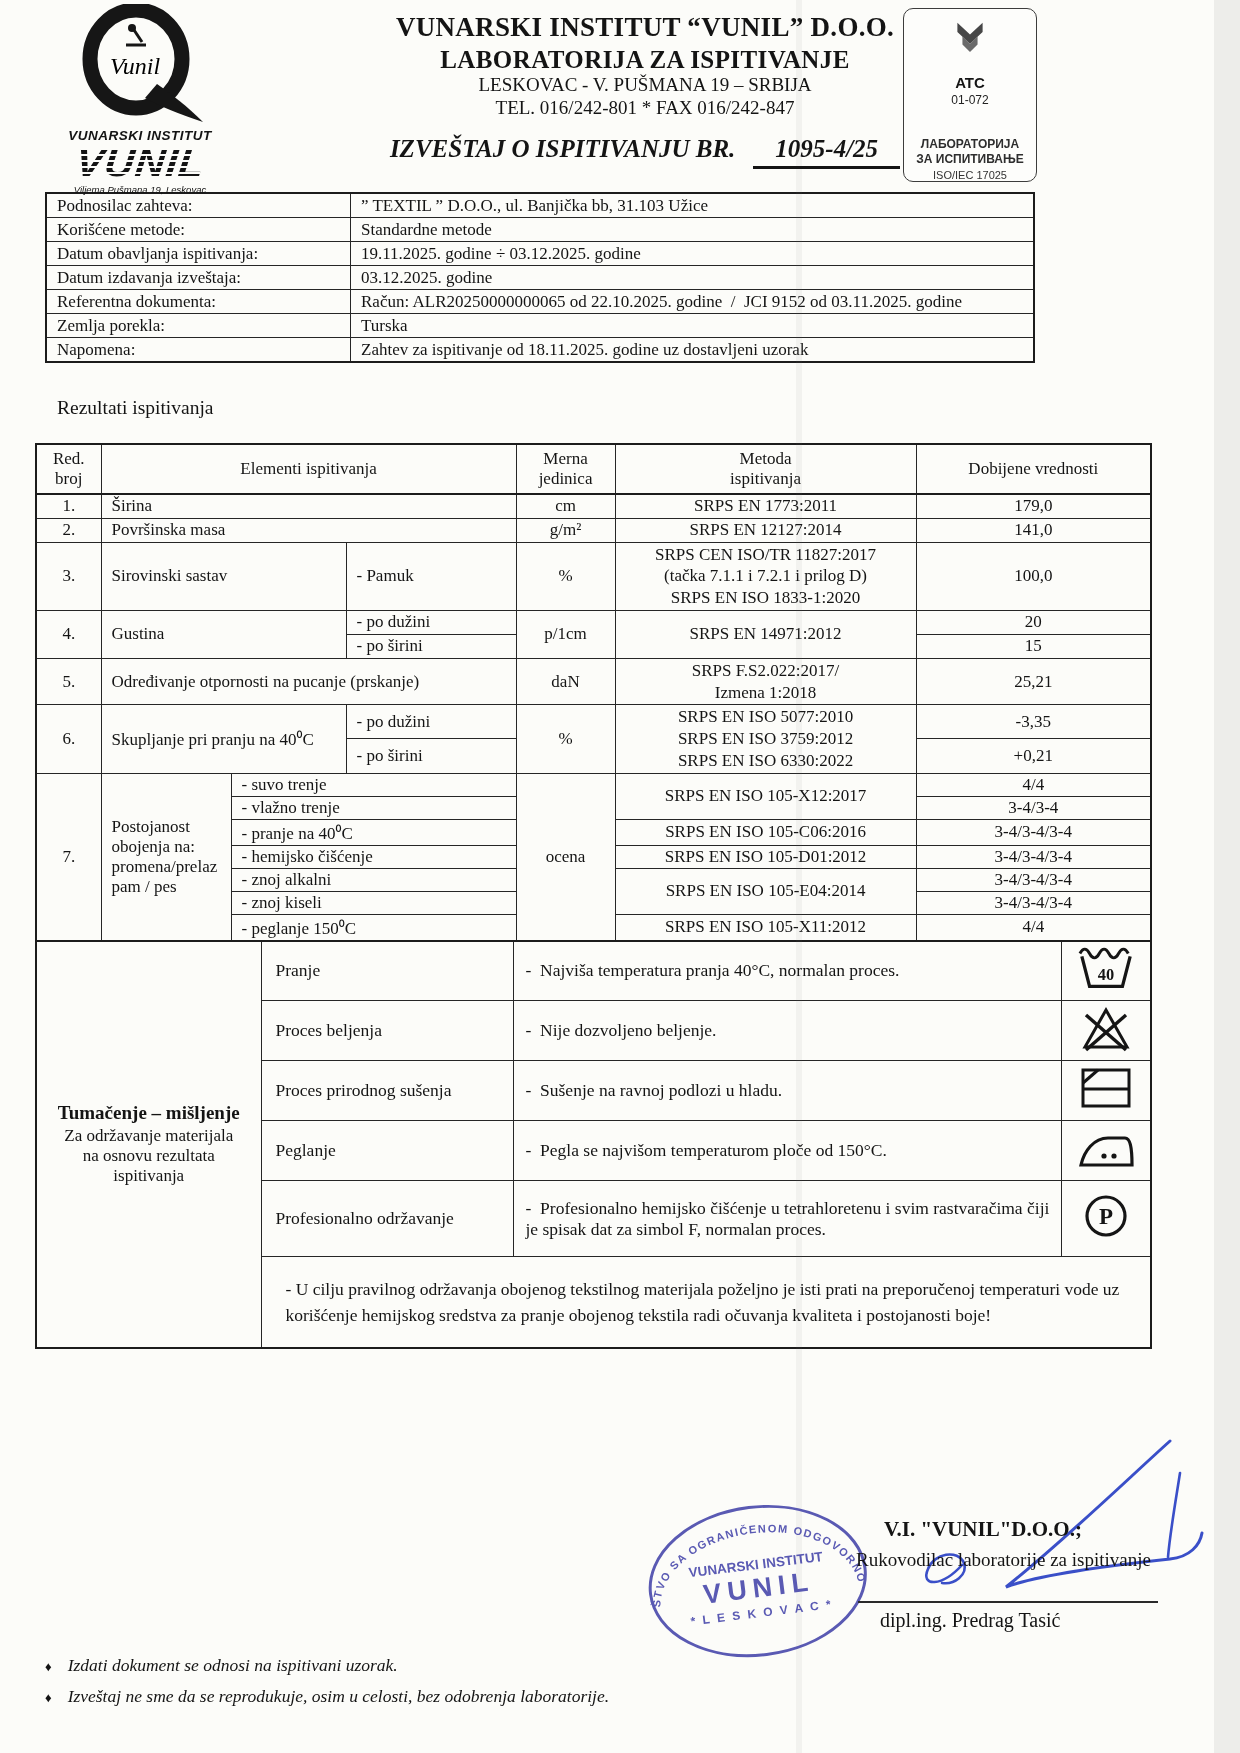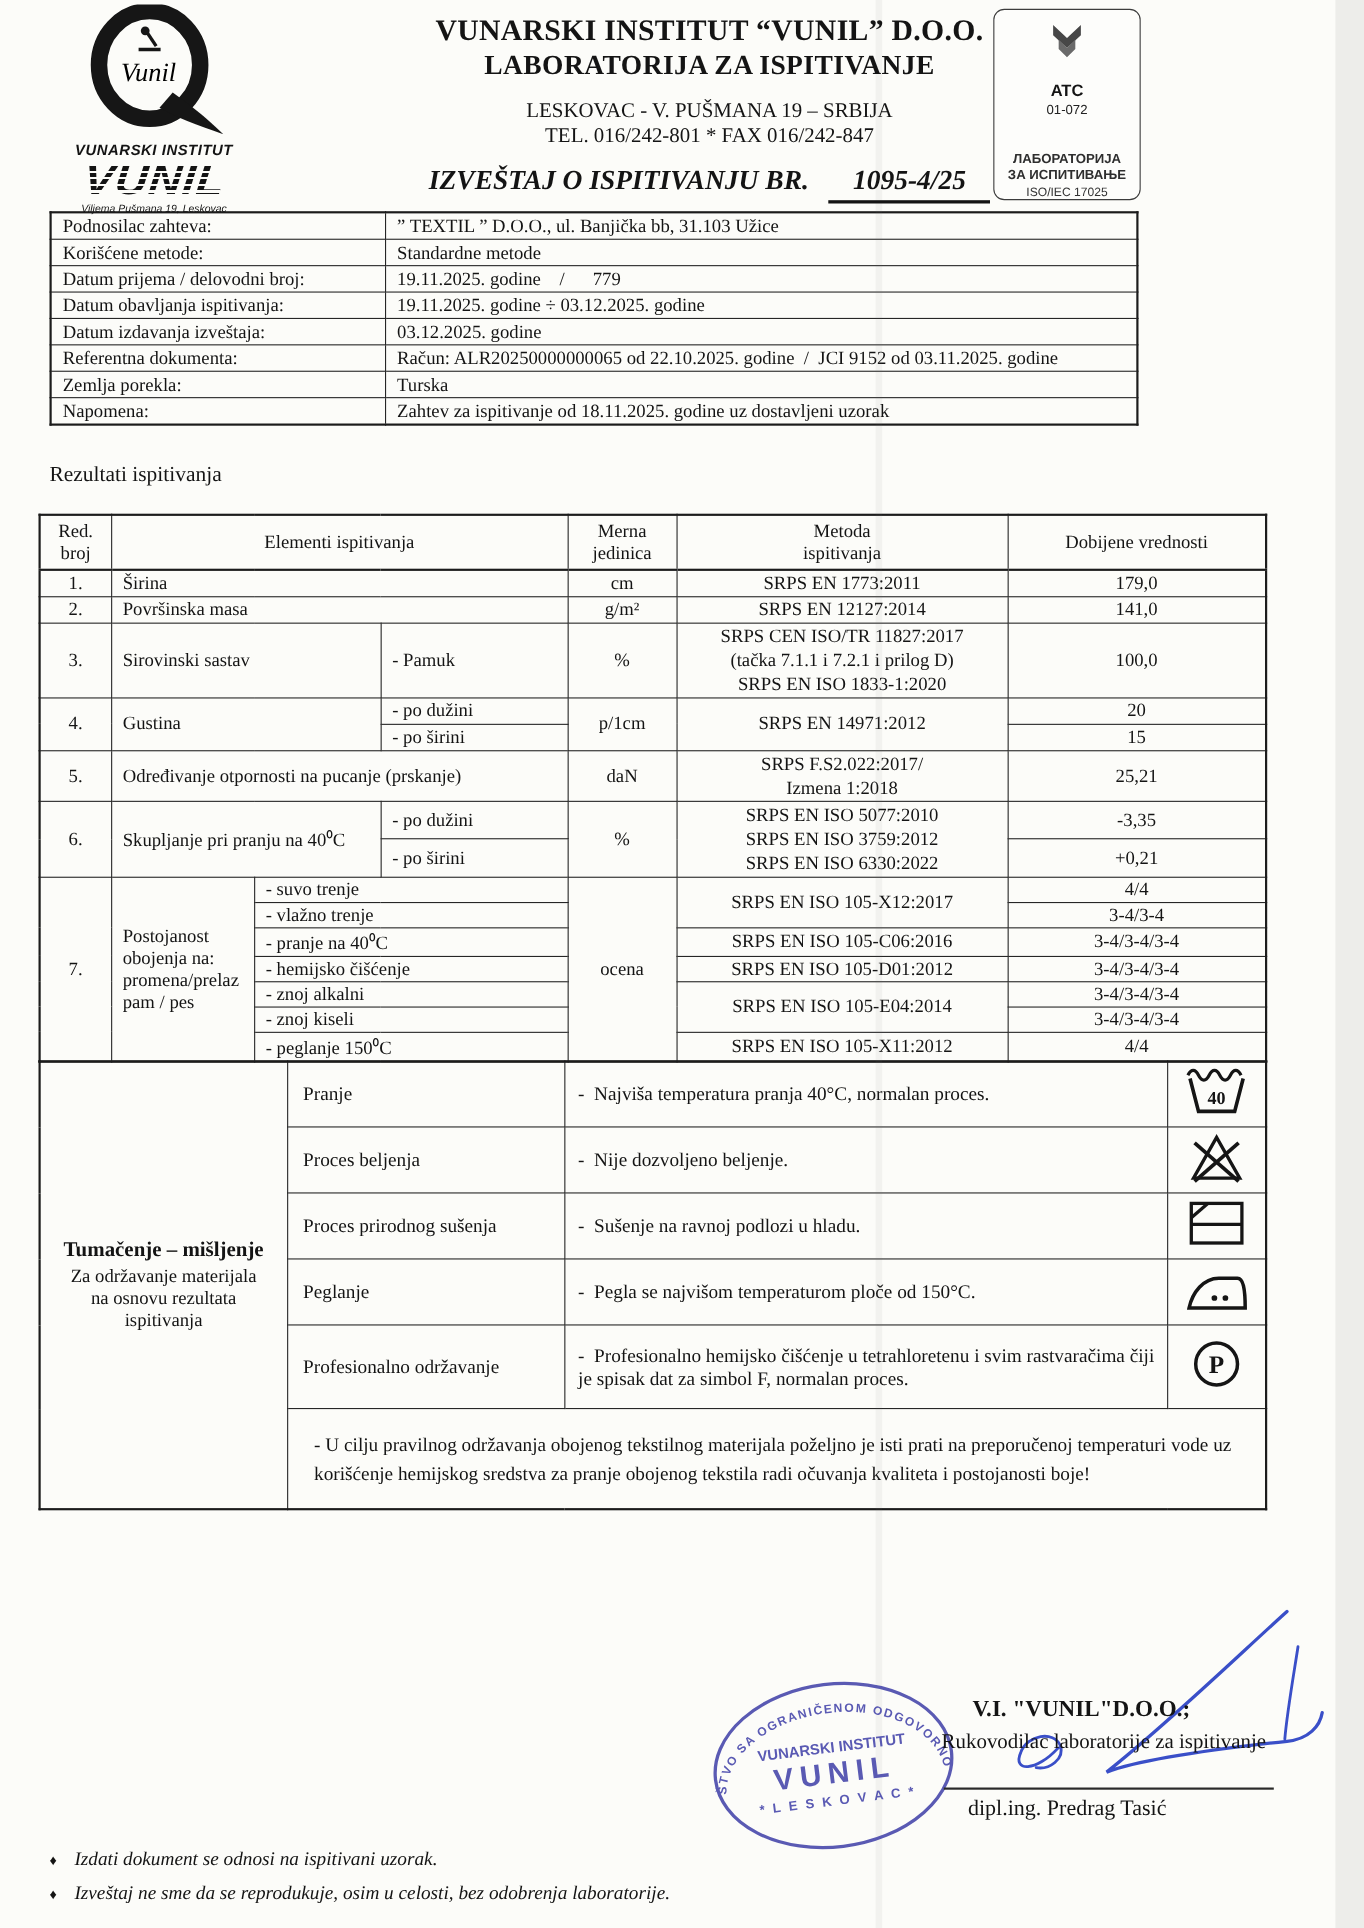--- a/index.html
+++ b/index.html
@@ -17,41 +17,41 @@
   .logo-block{position:absolute;left:50px;top:4px;width:180px;text-align:center;}
   .logo-small{font-family:"Liberation Sans",sans-serif;font-weight:bold;font-style:italic;font-size:13.5px;letter-spacing:.5px;margin-top:2px;}
   .vunil-wrap{position:relative;display:inline-block;margin-top:1px;}
   .vunil-big{font-family:"Liberation Sans",sans-serif;font-weight:bold;font-style:italic;font-size:38px;line-height:1;transform:skewX(-6deg) scaleX(1.08);display:inline-block;letter-spacing:1px;}
   .vunil-stripes{position:absolute;inset:0;background:repeating-linear-gradient(to bottom, transparent 0 4px, #fcfcf9 4px 6px);pointer-events:none;}
   .logo-addr{font-family:"Liberation Sans",sans-serif;font-style:italic;font-size:9.5px;margin-top:2px;}
 
   .head-center{position:absolute;left:250px;top:12px;width:790px;text-align:center;}
   .inst-name{font-size:27px;font-weight:bold;letter-spacing:.3px;}
   .lab-name{font-size:25px;font-weight:bold;margin-top:3px;letter-spacing:.4px;}
-  .addr-line{font-size:19px;margin-top:16px;}
+  .addr-line{font-size:19px;margin-top:0;}
   .tel-line{font-size:19px;margin-top:1px;}
   .title-row{margin-top:16px;font-size:25px;font-weight:bold;font-style:italic;}
   .report-no{display:inline-block;border-bottom:3px solid #141414;padding:0 22px 3px 22px;margin-left:18px;}
 
   .badge{position:absolute;left:903px;top:8px;width:132px;height:172px;border:1.6px solid #3c3c3c;border-radius:10px;
     display:flex;flex-direction:column;align-items:center;font-family:"Liberation Sans",sans-serif;background:#fdfdfb;}
   .badge .mark{font-size:15px;font-weight:bold;margin-top:16px;}
   .badge .code{font-size:12px;margin-top:2px;color:#222;}
   .badge .lab1{font-size:12px;font-weight:bold;margin-top:30px;color:#2e2e2e;}
   .badge .lab2{font-size:12px;font-weight:bold;margin-top:1px;color:#2e2e2e;}
   .badge .std{font-size:11px;margin-top:3px;color:#333;}
 
   
   table{border-collapse:collapse;table-layout:fixed;}
   .info-table{width:990px;margin-left:45px;border:2.5px solid #1c1c1c;}
   .info-table td{border:1.4px solid #262626;font-size:17px;padding:1px 10px;height:21px;white-space:pre-wrap;overflow:hidden;}
   .info-table td.lab{width:283px;}
 
   
-  .section-title{margin:34px 0 24px 45px;font-size:19.5px;}
+  .section-title{margin:34px 0 24px 57px;font-size:19.5px;}
   .results-table{width:1115px;margin-left:35px;border:2.5px solid #1c1c1c;}
   .results-table th,.results-table td{border:1.4px solid #262626;font-size:17px;text-align:center;padding:1px 5px;overflow:hidden;}
   .results-table thead th{height:46px;font-weight:normal;border-bottom:2.2px solid #1c1c1c;}
   .pre{white-space:pre-line;}
   td.l{text-align:left;padding-left:10px;}
   .mline{font-size:16px;line-height:1.28;}
   tr.h24{height:24px;} tr.h34{height:34px;} tr.h22{height:22px;} tr.h46{height:46px;} tr.h58{height:58px;}
 
   
   .care-table{width:1115px;margin-left:35px;margin-top:-2px;border:2.5px solid #1c1c1c;}
@@ -135,24 +135,20 @@
 
   <table class="info-table">
     <tbody>
         <tr>
           <td class="lab">Podnosilac zahteva:</td>
           <td>” TEXTIL ” D.O.O., ul. Banjička bb, 31.103 Užice</td>
         </tr>
     <tr>
           <td class="lab">Korišćene metode:</td>
           <td>Standardne metode</td>
-        </tr>
-    <tr>
-          <td class="lab">Datum prijema / delovodni broj:</td>
-          <td>19.11.2025. godine    /      779</td>
         </tr>
     <tr>
           <td class="lab">Datum obavljanja ispitivanja:</td>
           <td>19.11.2025. godine ÷ 03.12.2025. godine</td>
         </tr>
     <tr>
           <td class="lab">Datum izdavanja izveštaja:</td>
           <td>03.12.2025. godine</td>
         </tr>
     <tr>

